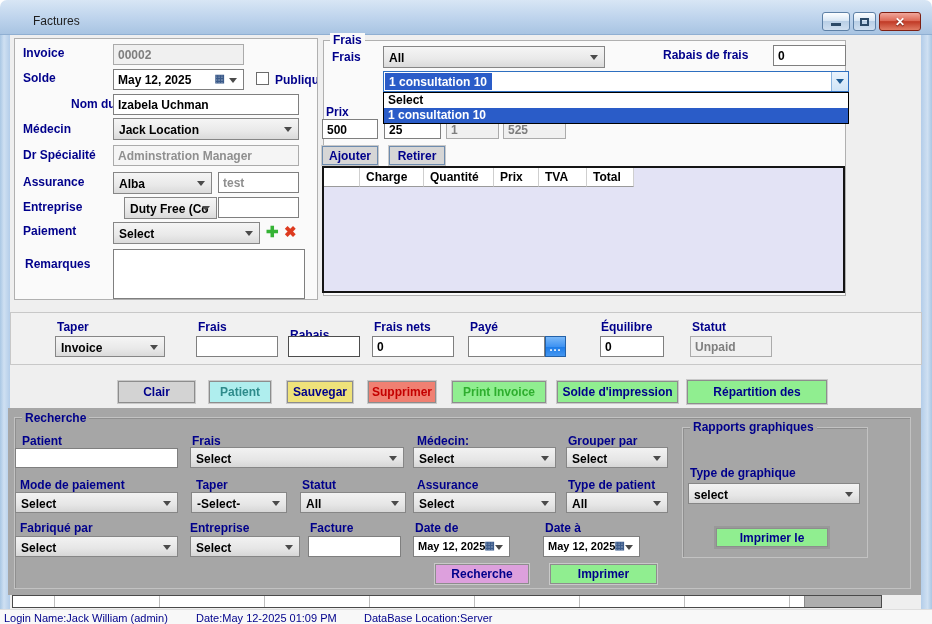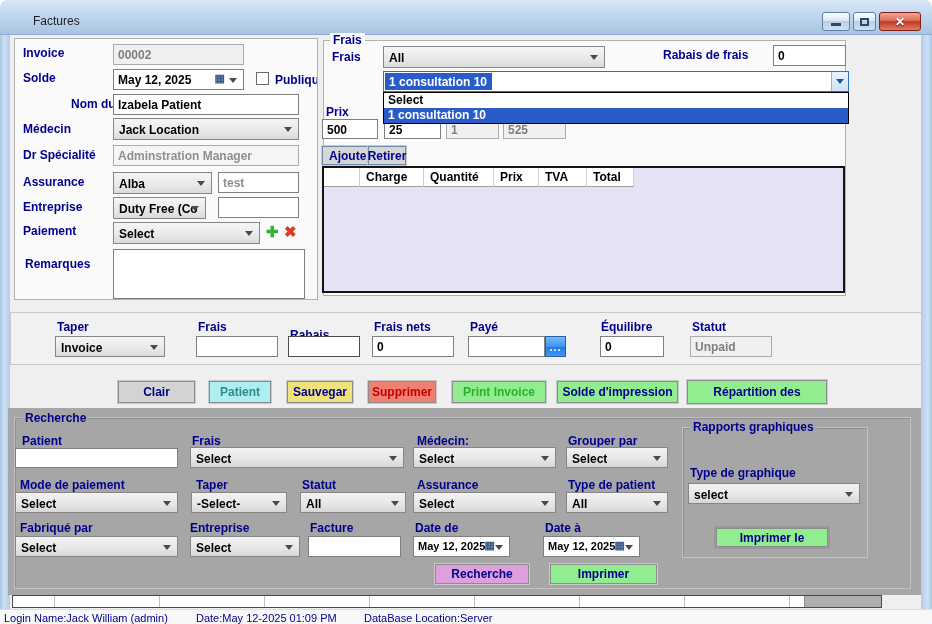--- a/index.html
+++ b/index.html
@@ -123,40 +123,40 @@
   <span class="lbl" style="left:8px;top:32px;">Solde</span>
   <div class="tb" style="left:98px;top:30px;width:131px;padding-right:34px;">
     <span>May 12, 2025</span>
     <span class="cal">▦</span>
     <span class="tri"></span>
   </div>
   <div class="chk" style="left:241px;top:33px;"></div>
   <span class="lbl" style="left:260px;top:34px;">Publique</span>
 
   <span class="lbl" style="left:8px;top:58px;padding-left:48px;">Nom du patient</span>
-  <div class="tb" style="left:98px;top:55px;width:186px;">Izabela Patient</div>
+  <div class="tb" style="left:98px;top:55px;width:186px;">Izabela Uchman</div>
 
   <span class="lbl" style="left:8px;top:83px;">Médecin</span>
   <div class="cb" style="left:98px;top:79px;width:186px;">
     <span>Jack Location</span>
     <span class="tri"></span>
   </div>
 
   <span class="lbl" style="left:8px;top:109px;">Dr Spécialité</span>
   <div class="tb muted" style="left:98px;top:106px;width:186px;background:#f5f5f5;border-color:#ababab;">Adminstration Manager</div>
 
   <span class="lbl" style="left:8px;top:136px;">Assurance</span>
   <div class="cb" style="left:98px;top:133px;width:99px;">
     <span>Alba</span>
     <span class="tri"></span>
   </div>
   <div class="tb muted" style="left:203px;top:133px;width:81px;">test</div>
 
   <span class="lbl" style="left:8px;top:161px;">Entreprise</span>
-  <div class="cb" style="left:98px;top:158px;width:93px;">
+  <div class="cb" style="left:109px;top:158px;width:93px;">
     <span>Duty Free (Co</span>
     <span class="tri"></span>
   </div>
   <div class="tb" style="left:203px;top:158px;width:81px;"></div>
 
   <span class="lbl" style="left:8px;top:185px;">Paiement</span>
   <div class="cb" style="left:98px;top:183px;width:147px;">
     <span>Select</span>
     <span class="tri"></span>
   </div>
@@ -189,21 +189,21 @@
   <div class="ditem selected">1 consultation 10</div>
 </div>
 
 <span class="lbl" style="left:326px;top:105px;">Prix</span>
 <div class="tb" style="left:322px;top:119px;width:56px;height:20px;">500</div>
 <div class="tb" style="left:384px;top:119px;width:57px;height:20px;">25</div>
 <div class="tb dis" style="left:446px;top:119px;width:53px;height:20px;">1</div>
 <div class="tb dis" style="left:503px;top:119px;width:63px;height:20px;">525</div>
 
 <div class="btn" style="left:322px;top:146px;width:56px;height:19px;background:#d6d6d6;border-color:#6e8cae;">Ajouter</div>
-<div class="btn" style="left:368px;top:146px;width:38px;height:19px;background:#d6d6d6;border-color:#6e8cae;">Retirer</div>
+<div class="btn" style="left:389px;top:146px;width:56px;height:19px;background:#d6d6d6;border-color:#6e8cae;">Retirer</div>
 
 <div class="grid">
   <div class="grid-header">
     <div class="gh" style="width:36px;"></div>
     <div class="gh" style="width:64px;">Charge</div>
     <div class="gh" style="width:70px;">Quantité</div>
     <div class="gh" style="width:45px;">Prix</div>
     <div class="gh" style="width:48px;">TVA</div>
     <div class="gh" style="width:47px;">Total</div>
   </div>

